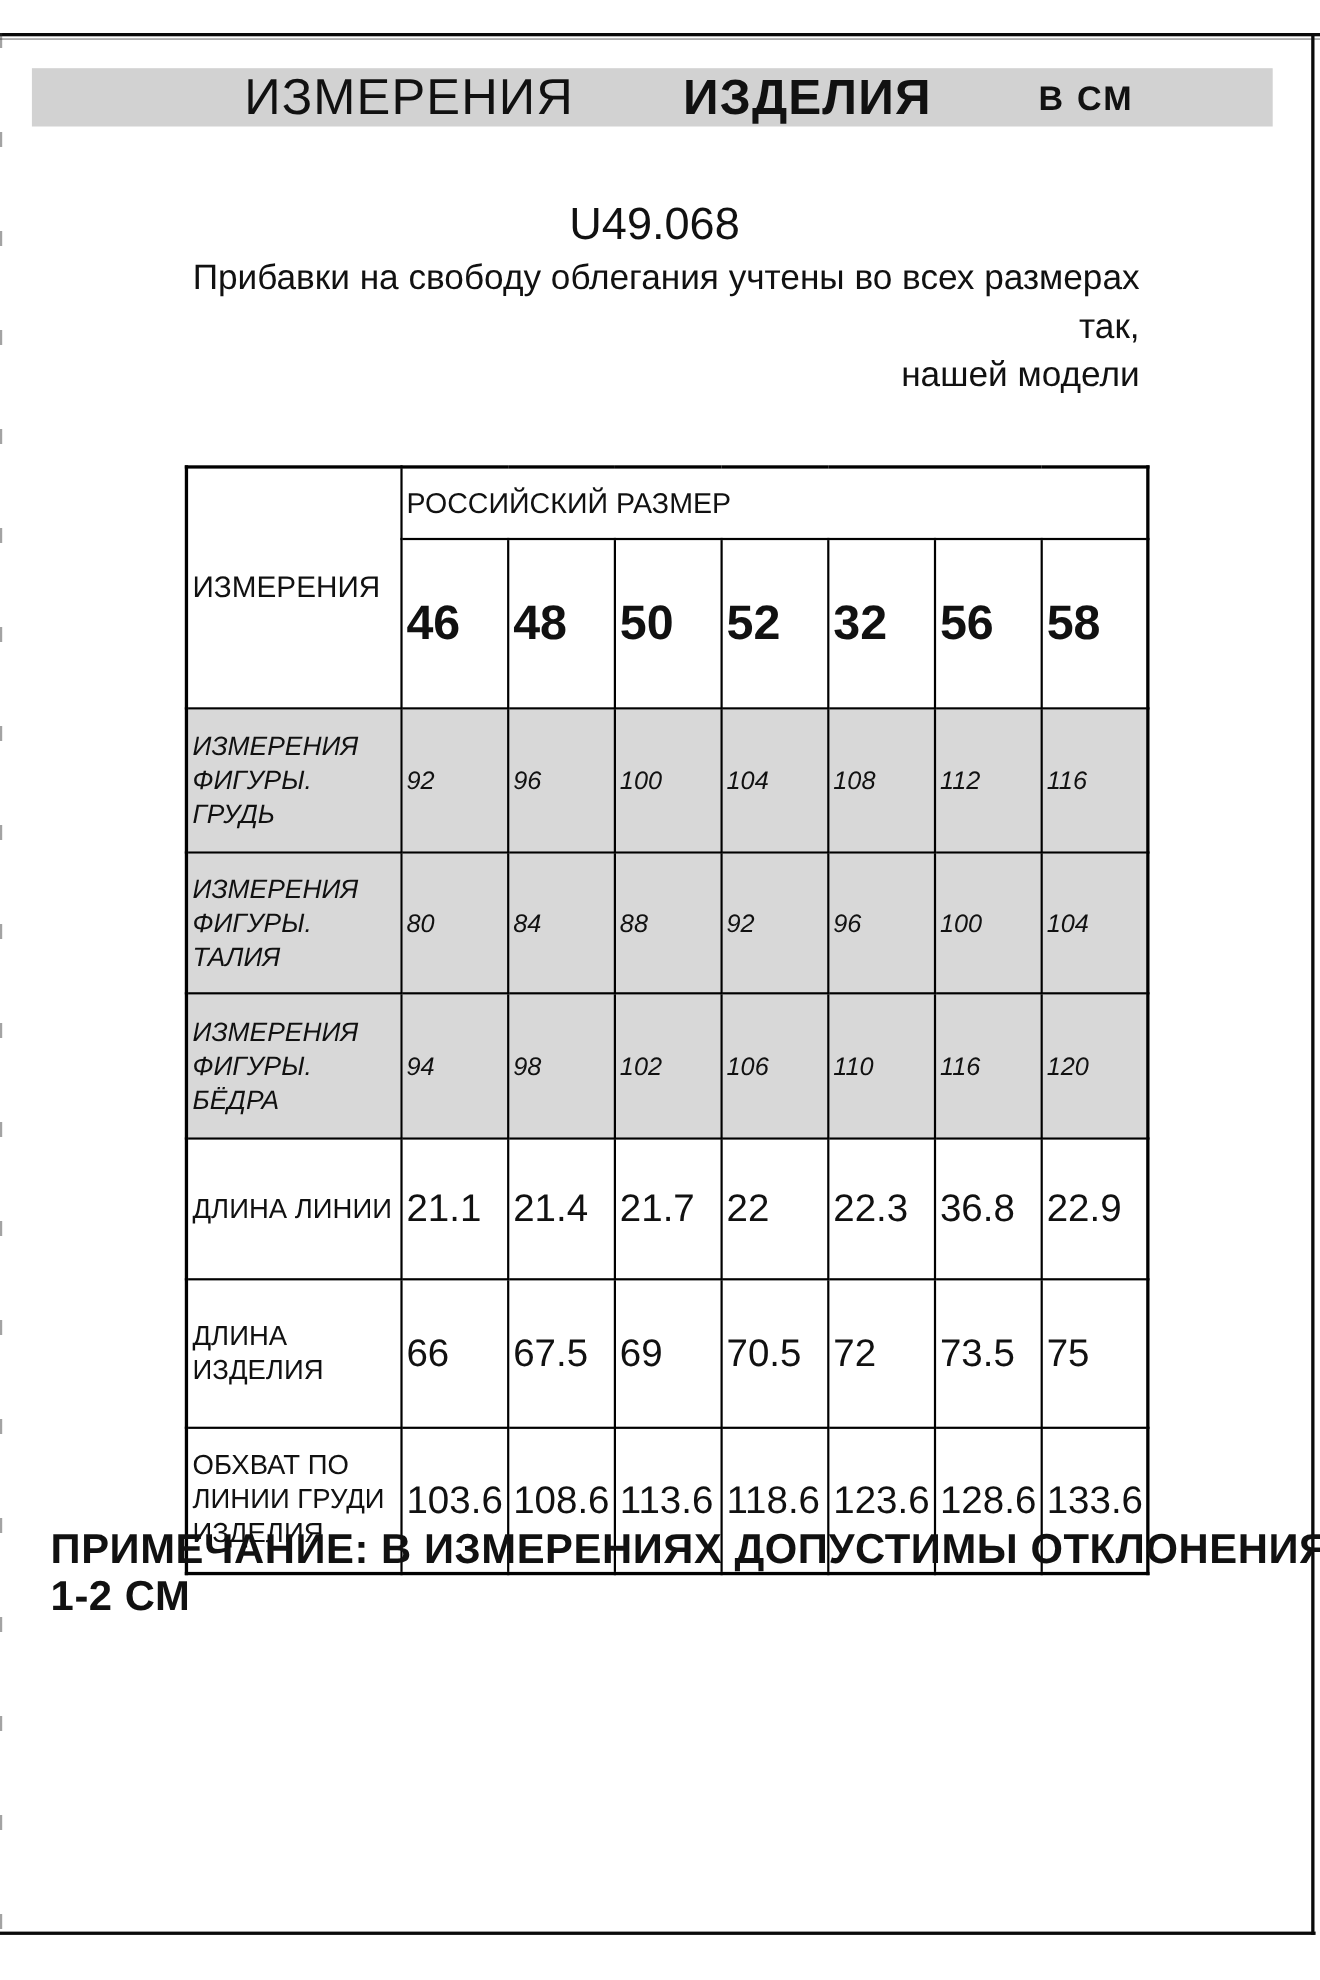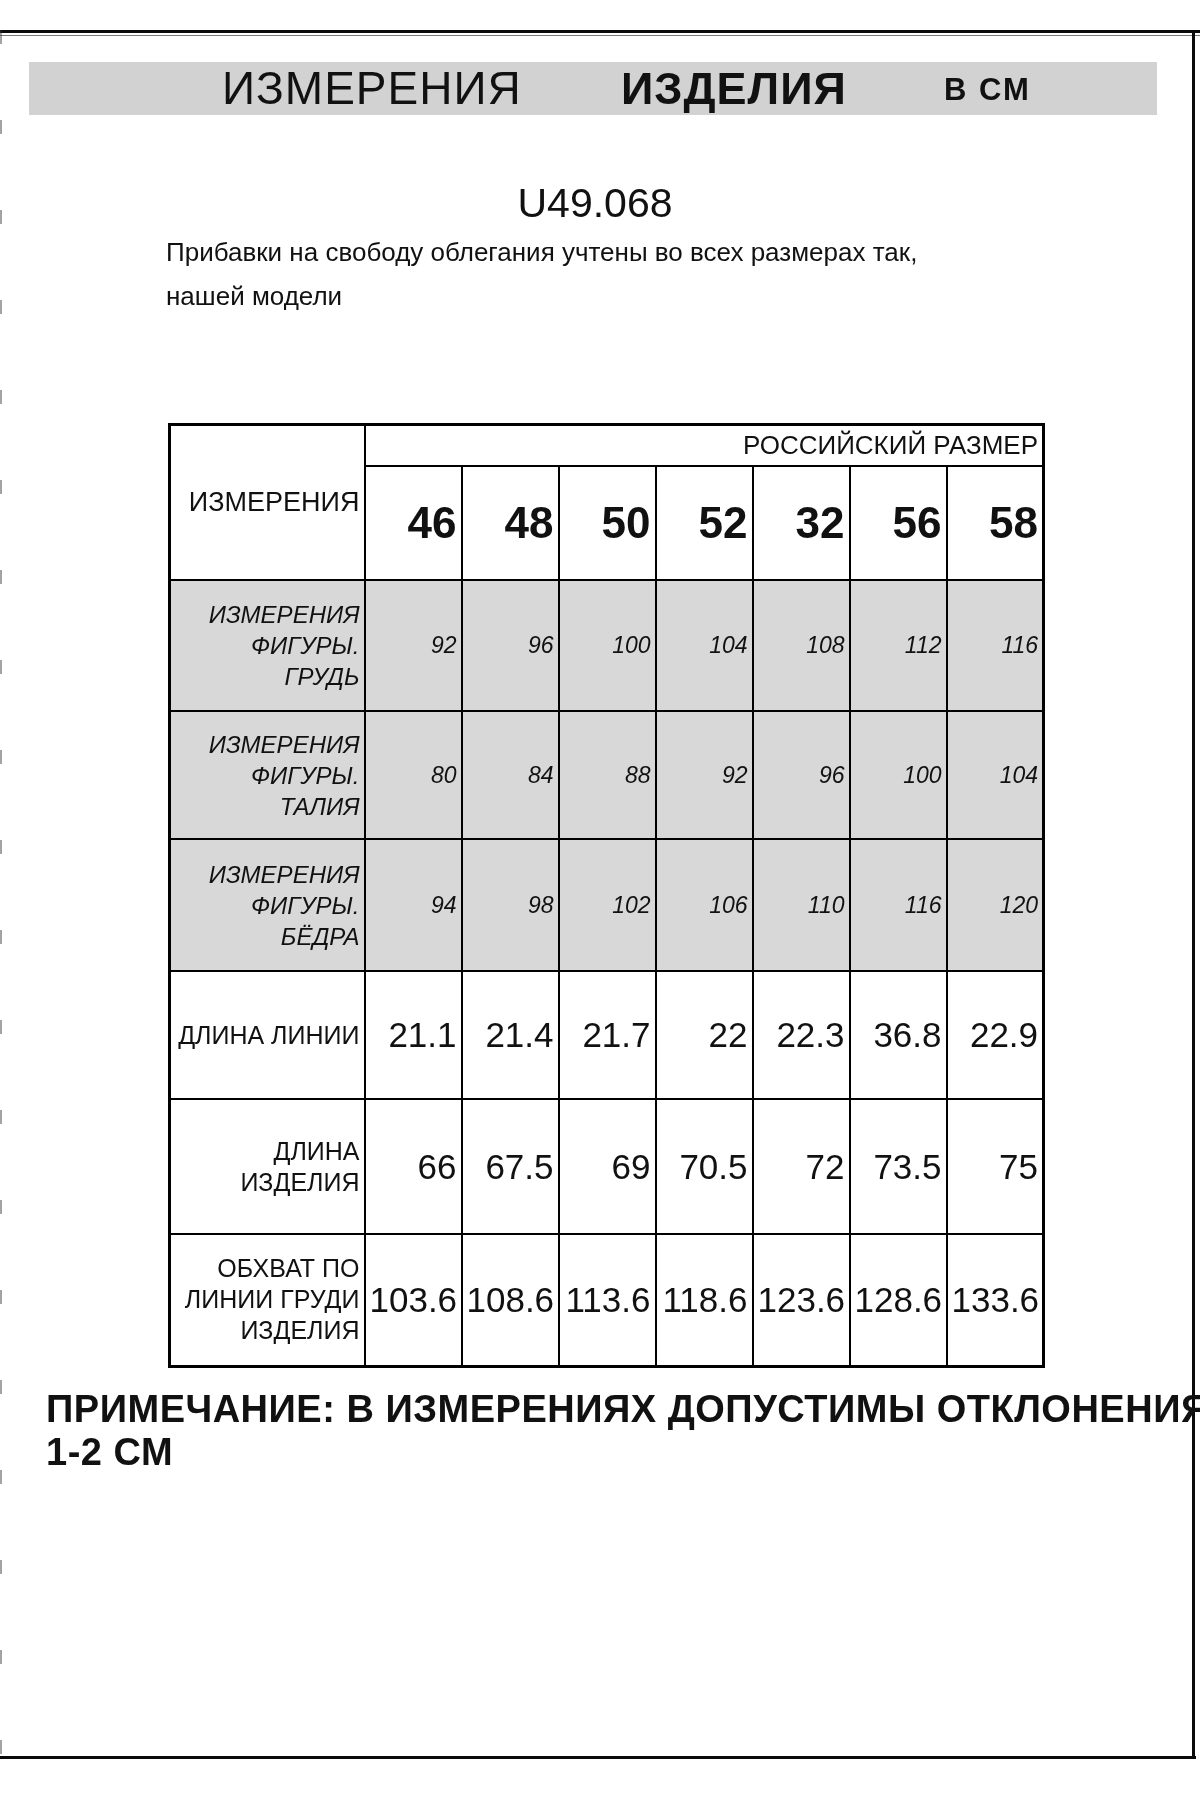--- a/index.html
+++ b/index.html
@@ -15,31 +15,31 @@
   .frame-bottom{position:absolute;left:0;top:1756px;width:1196px;height:3px;background:#0a0a0a;}
   .frame-left{position:absolute;left:0;top:30px;width:2px;height:1729px;
     background:repeating-linear-gradient(to bottom,#333 0 14px,transparent 14px 90px);opacity:.45;}
   
   .title-band{position:absolute;left:29px;top:62px;width:1128px;height:53px;background:#d2d2d2;}
   .title-band .t-reg{position:absolute;left:193px;top:0;line-height:53px;font-size:46px;font-weight:400;letter-spacing:1px;}
   .title-band .t-bold{position:absolute;left:592px;top:0;line-height:53px;font-size:45px;font-weight:700;letter-spacing:1px;}
   .title-band .t-units{position:absolute;left:915px;top:0;line-height:56px;font-size:31px;font-weight:600;letter-spacing:2px;}
   
   .article{position:absolute;left:0;top:180px;width:1190px;text-align:center;font-size:41px;font-weight:400;}
-  .subtitle{position:absolute;left:166px;top:230px;width:890px;text-align:left;font-size:26px;line-height:44px;font-weight:400;}
+  .subtitle{position:absolute;left:146px;top:230px;width:890px;text-align:right;font-size:32px;line-height:44px;font-weight:400;}
   
   table.size-table{
     position:absolute;left:168px;top:423px;border-collapse:collapse;table-layout:fixed;
     width:874px;
   }
-  table.size-table td{border:2px solid #000;text-align:right;vertical-align:middle;padding:4px 4px;overflow:hidden;}
+  table.size-table td{border:2px solid #000;text-align:left;vertical-align:middle;padding:16px 4px;overflow:hidden;}
   table.size-table{border:3px solid #000;}
   .corner{font-size:27px;font-weight:400;}
   .group-head{font-size:26px;font-weight:400;height:29px;}
-  thead tr.sizes-row{height:114px;}
+  thead tr.sizes-row{height:154px;}
   td.size-cell{font-size:44px;font-weight:700;}
   tbody tr:nth-child(1){height:131px;}
   tbody tr:nth-child(2){height:128px;}
   tbody tr:nth-child(3){height:132px;}
   tbody tr:nth-child(4){height:128px;}
   tbody tr:nth-child(5){height:135px;}
   tbody tr:nth-child(6){height:132px;}
   tbody tr.figure td{background:#d8d8d8;font-style:italic;}
   tbody tr.figure td.row-label{font-size:24px;line-height:31px;}
   tbody tr.figure td.val{font-size:23px;}

